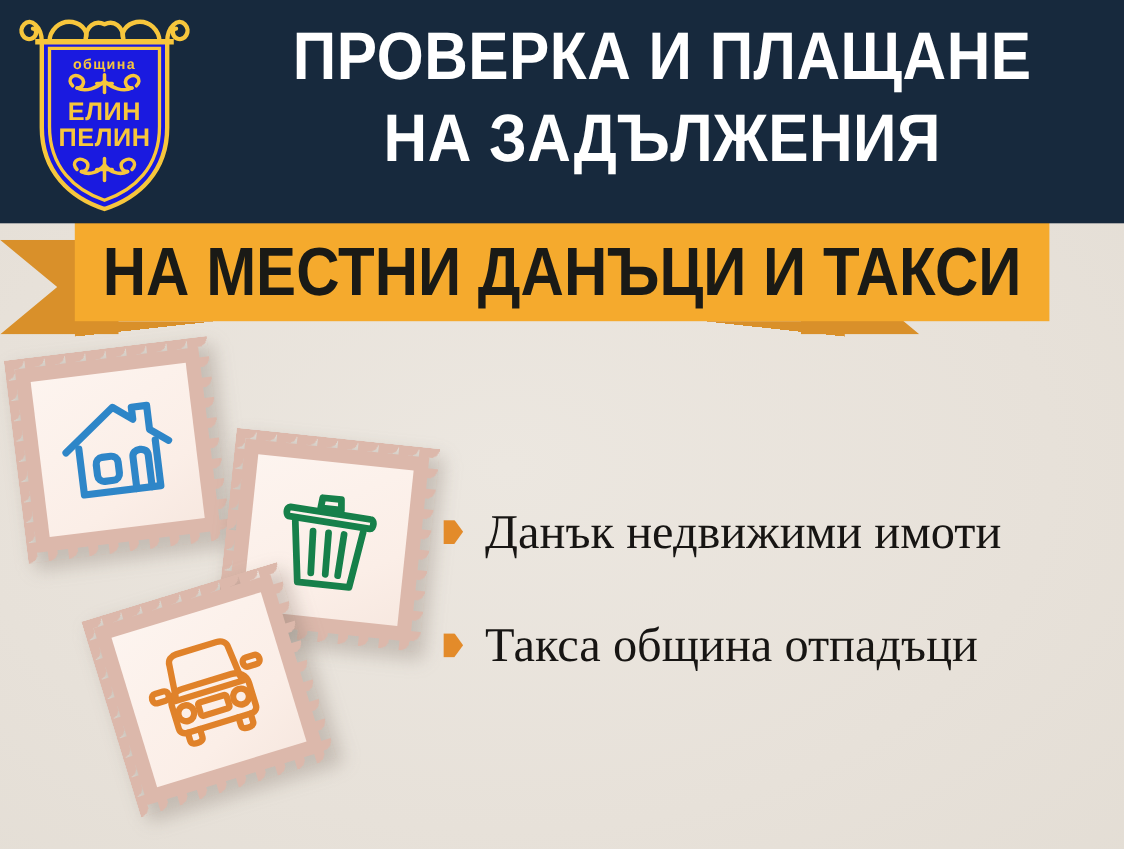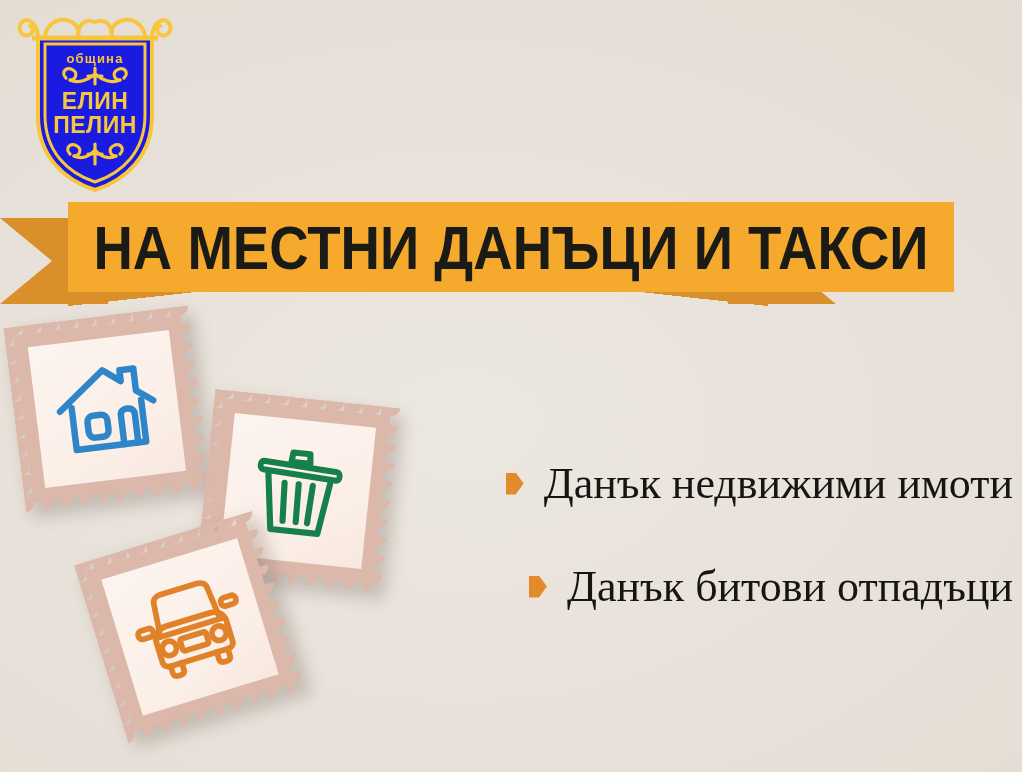--- a/index.html
+++ b/index.html
@@ -191,21 +191,20 @@
     position: absolute;
     left: 403px;
     top: 432px;
     width: 610px;
     z-index: 3;
   }
   .tax-item {
     display: flex;
     align-items: center;
     height: 103px;
-    justify-content: flex-end;
   }
   .tax-bullet {
     width: 18px;
     height: 22px;
     background: #e38b2a;
     clip-path: polygon(0 0, 10px 0, 18px 11px, 10px 22px, 0 22px);
     flex: 0 0 auto;
     margin-right: 20px;
   }
   .tax-label {
@@ -216,20 +215,26 @@
     white-space: nowrap;
   }
 </style>
 </head>
 <body>
 
 <div id="poster">
 
   <div class="paper-bg"></div>
 
+  <div class="header">
+    <div class="header-title">
+      <span class="l1">ПРОВЕРКА И ПЛАЩАНЕ</span>
+      <span class="l2">НА ЗАДЪЛЖЕНИЯ</span>
+    </div>
+  </div>
 
   <div class="crest">
     <svg viewBox="0 0 166 188" width="166" height="188" xmlns="http://www.w3.org/2000/svg">
 
       <path d="M26 30 L26 108 C26 148 52 172 83 182 C114 172 140 148 140 108 L140 30 Z" fill="#1a1ae0" stroke="#f7c63c" stroke-width="4"></path>
       <path d="M33 36 L33 107 C33 144 56 165 83 174 C110 165 133 144 133 107 L133 36 Z" fill="#1a1ae0" stroke="#f7c63c" stroke-width="3"></path>
 
       <path d="M20 30 L146 30" stroke="#f7c63c" stroke-width="5" fill="none"></path>
 
       <path d="M26 30 C26 16 16 8 10 14 C4 20 10 30 17 27 C22 25 22 18 18 18" stroke="#f7c63c" stroke-width="4" fill="none" stroke-linecap="round"></path>
@@ -332,19 +337,19 @@
 
   <div class="tax-list">
 
     <div class="tax-item">
       <span class="tax-bullet"></span>
       <span class="tax-label">Данък недвижими имоти</span>
     </div>
 
     <div class="tax-item">
       <span class="tax-bullet"></span>
-      <span class="tax-label">Данък битови отпадъци</span>
+      <span class="tax-label">Такса община отпадъци</span>
     </div>
 
 
   </div>
 
 </div>
 
 </body></html>

